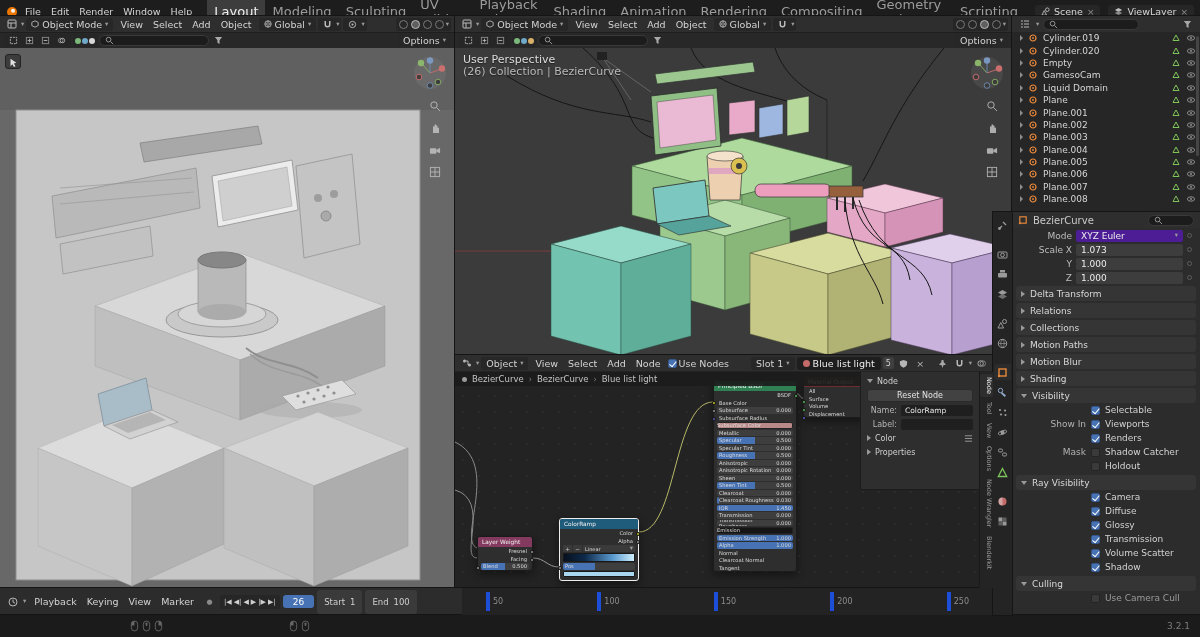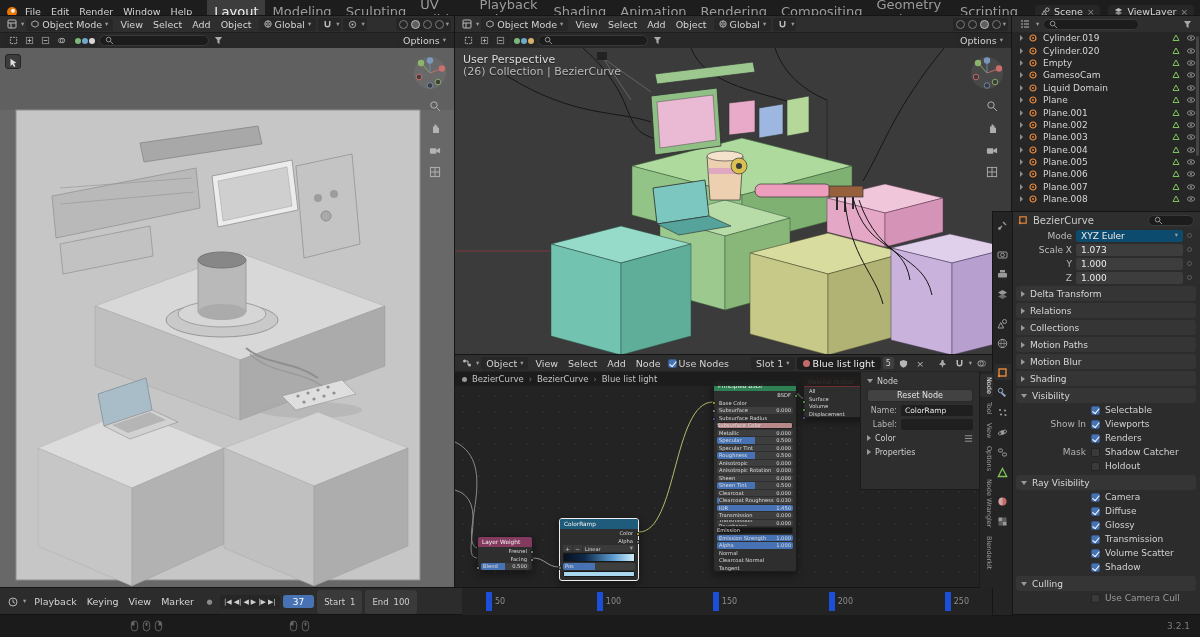--- a/index.html
+++ b/index.html
@@ -85,34 +85,34 @@
 .orow{display:flex;align-items:center;height:12.4px;padding:0 4px 0 8px;gap:6px;font-size:9px;color:#d6d6d6}
 .otri{width:0;height:0;border-left:3.5px solid #8e8e8e;border-top:3px solid transparent;border-bottom:3px solid transparent;flex:none}
 .oname{overflow:hidden;text-overflow:ellipsis;white-space:nowrap}
 .oscroll{position:absolute;right:1px;top:20px;width:3px;height:120px;background:#454545;border-radius:2px}
 
 #properties{left:1012px;top:212px;width:188px;height:403px;background:#2c2c2c;overflow:hidden}
 .ph{height:16px;display:flex;align-items:center;gap:5px;background:#2e2e2e;padding:0 6px}
 .prow{display:flex;align-items:center;height:13px;padding:0 8px;gap:4px;font-size:9px;margin-top:1px}
 .plabel{width:52px;text-align:right;color:#bdbdbd;flex:none}
 .pfield{flex:1;height:12px;background:#3d3d3d;border-radius:2px;display:flex;align-items:center;padding:0 5px;color:#ececec;gap:3px}
-.pfield.dd2{background:#0c4a6e;justify-content:space-between}
+.pfield.dd2{background:#4c1d95;justify-content:space-between}
 .deco{width:5px;height:5px;border:1px solid #5d5d5d;border-radius:50%;flex:none}
 .panel-h{display:flex;align-items:center;gap:5px;height:15px;margin:2px 4px 0;padding:0 5px;background:#353535;border-radius:3px;color:#d8d8d8;font-size:9px}
 .cbrow{display:flex;align-items:center;height:14px;gap:5px;padding-left:30px;font-size:9px}
 .cbprefix{width:44px;text-align:right;color:#b2b2b2;flex:none}
 .cblabel{color:#d2d2d2}
 
 #timeline{left:0;top:588px;width:993px;height:27px;background:#2c2c2c}
 .tl-h{height:27px;display:flex;align-items:center;gap:3px;padding:0 5px;font-size:9.5px}
 .transport{display:inline-flex;align-items:center;gap:2px;background:#262626;border-radius:3px;height:14px;padding:0 4px;font-size:7px;color:#cfcfcf}
 .framefield{background:#4772b3;color:#fff;border-radius:3px;height:13px;display:inline-flex;align-items:center;padding:0 10px;font-size:9px}
 .sef{background:#3a3a3a;border-radius:3px;height:13px;display:inline-flex;gap:5px;align-items:center;padding:12px 7px;font-size:8.5px;color:#cfcfcf}
 .tl-ruler{position:absolute;left:462px;top:0;right:0;bottom:0;background:#232323;display:flex;align-items:center;justify-content:space-between;padding:0 24px;z-index:2}
-.tick{font-size:8px;color:#8d8d8d;border-left:6px solid #1d4ed8;padding-left:3px;height:70%;display:flex;align-items:center}
+.tick{font-size:8px;color:#8d8d8d;border-left:4px solid #1d4ed8;padding-left:3px;height:70%;display:flex;align-items:center}
 
 #statusbar{position:absolute;left:0;top:615px;width:1200px;height:22px;background:#1b1b1b;display:flex;align-items:center;gap:6px;padding:0 10px;color:#8a8a8a;box-shadow:0 -1px 0 #141414}
 .hintgrp{display:inline-flex;gap:3px;margin-left:120px}
 .version{margin-left:auto;font-size:9px;color:#7c7c7c}
 </style>
 </head>
 <body>
 
 <div id="app">
 
@@ -1460,21 +1460,21 @@
         </div>
       <span class="ibtn" style="color:#8a8a8a;font-size:7px">●</span>
       <span class="transport">
         <span>|◀</span>
         <span>◀|</span>
         <span>◀</span>
         <span>▶</span>
         <span>|▶</span>
         <span>▶|</span>
       </span>
-      <span class="framefield">37</span>
+      <span class="framefield">26</span>
       <span class="sef">
         <span>Start</span>
           <span>1</span>
       </span>
       <span class="sef">
         <span>End</span>
           <span>100</span>
       </span>
     </div>
     <div class="tl-ruler">

